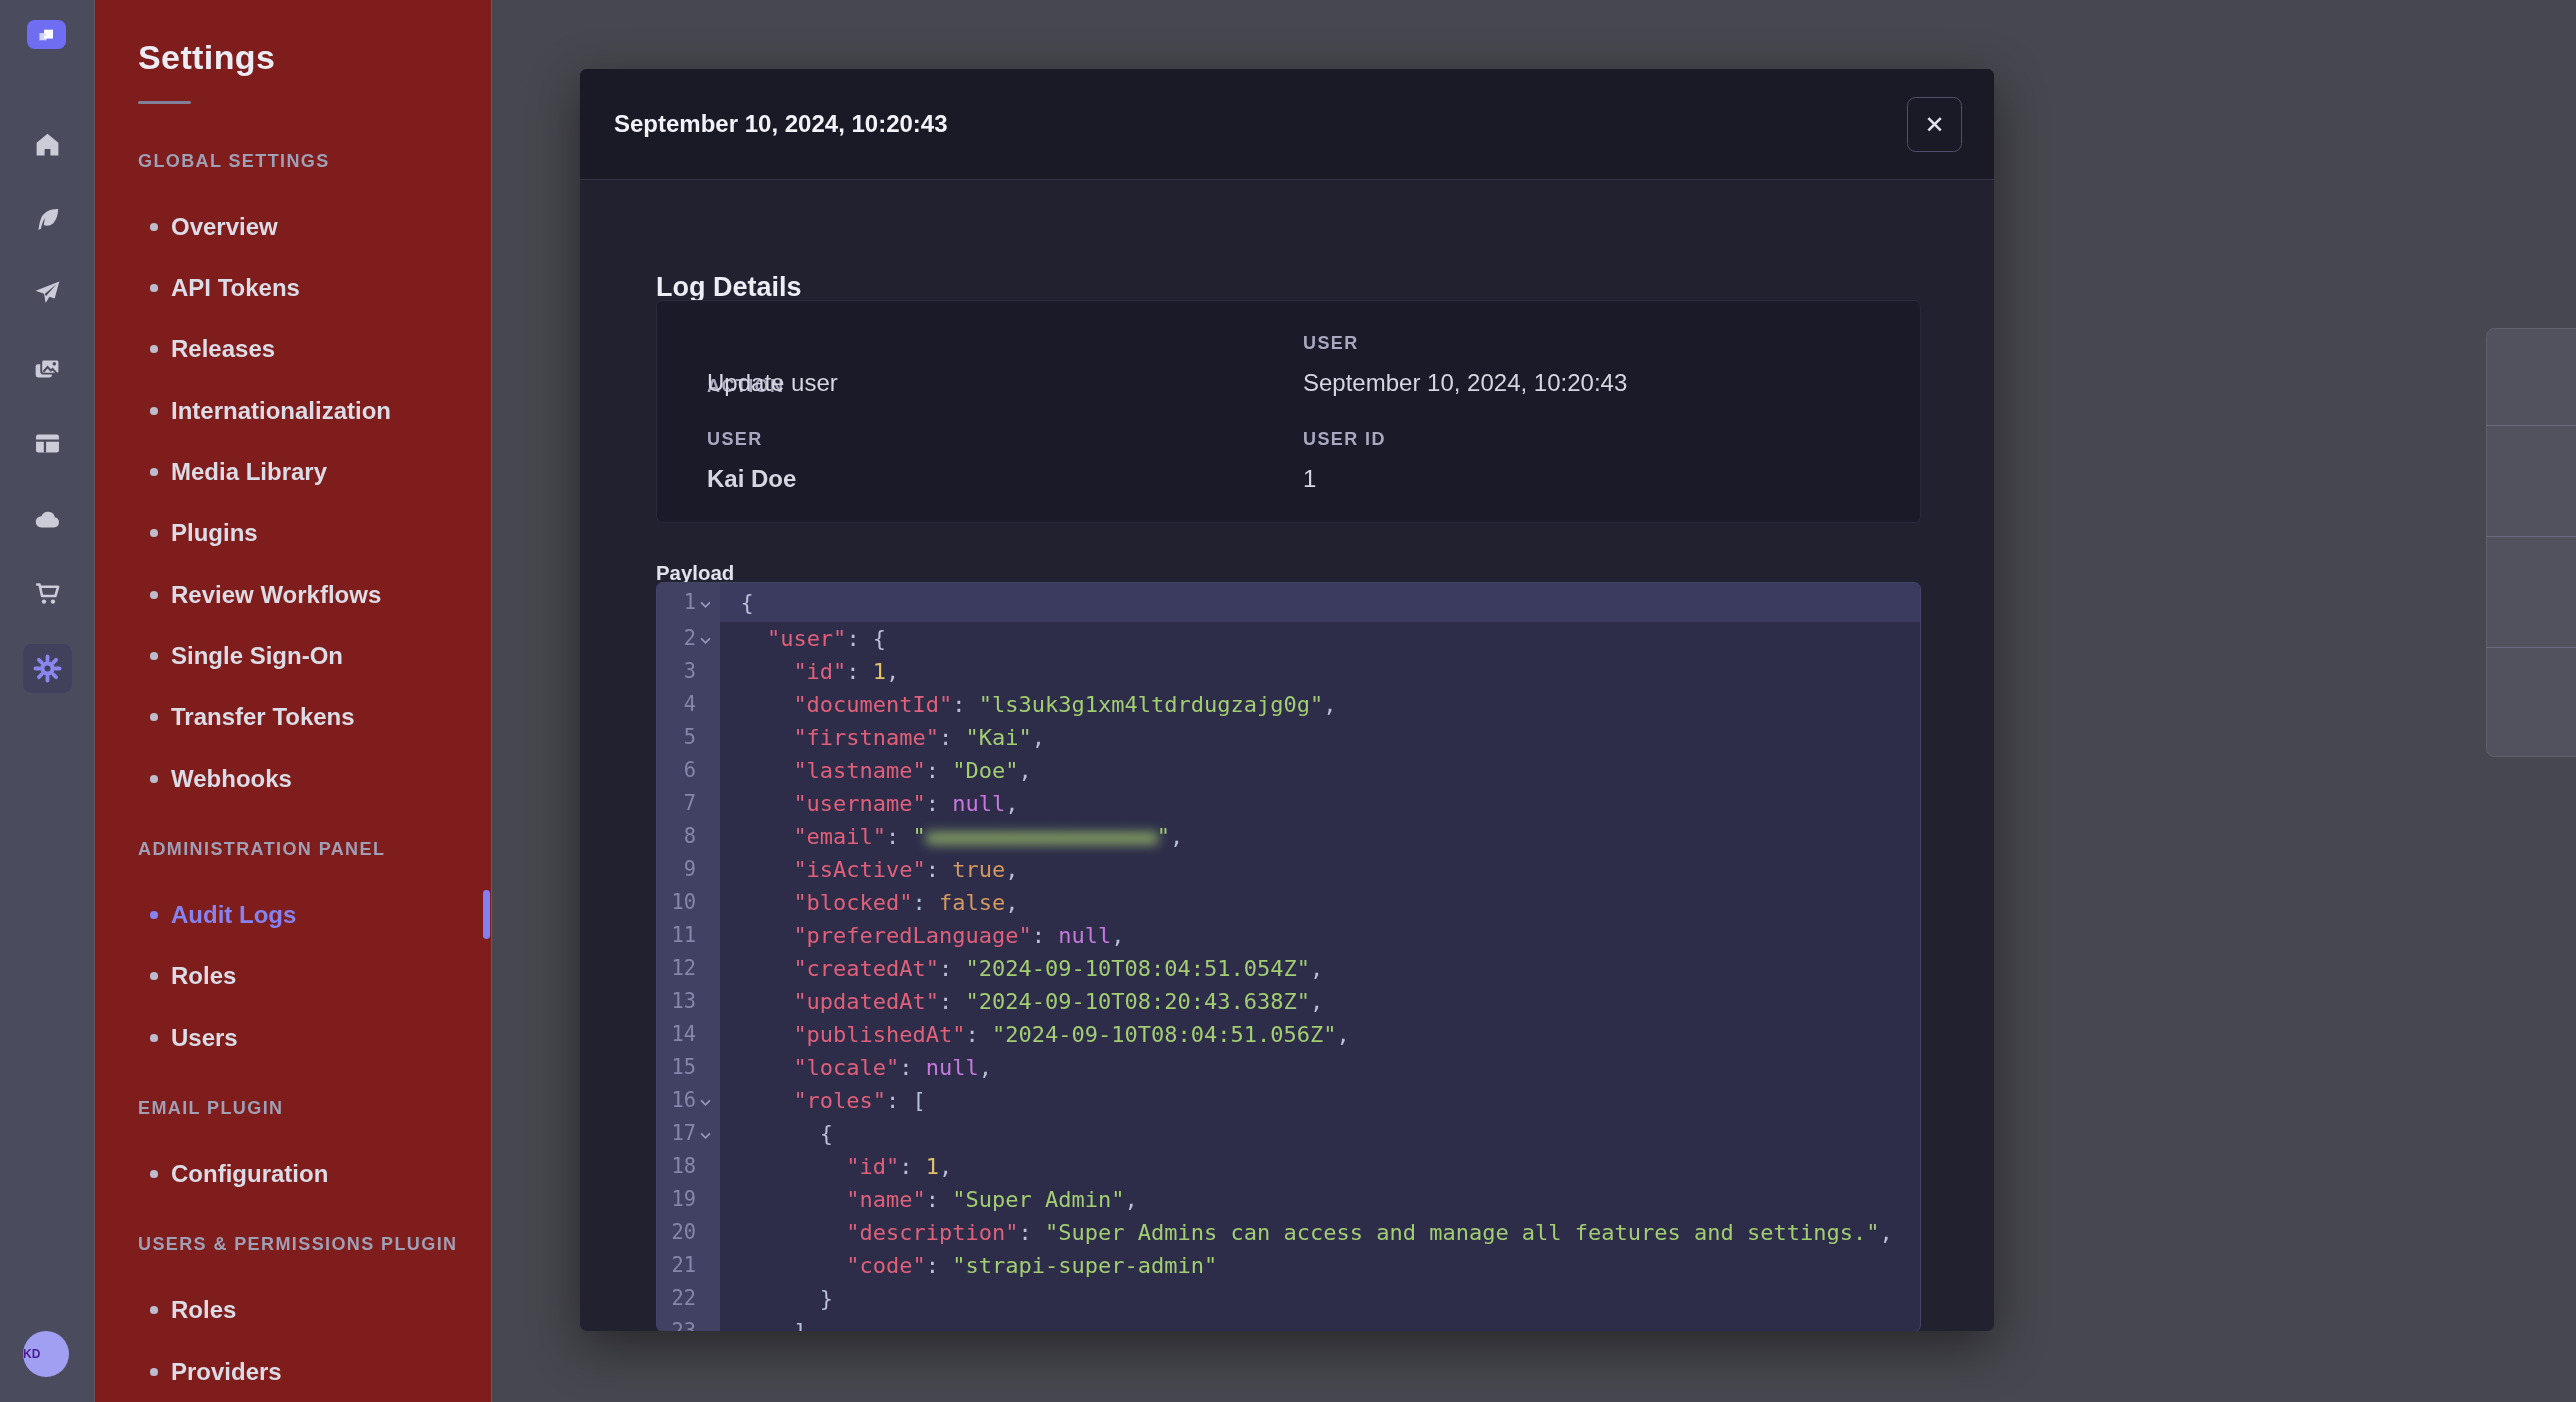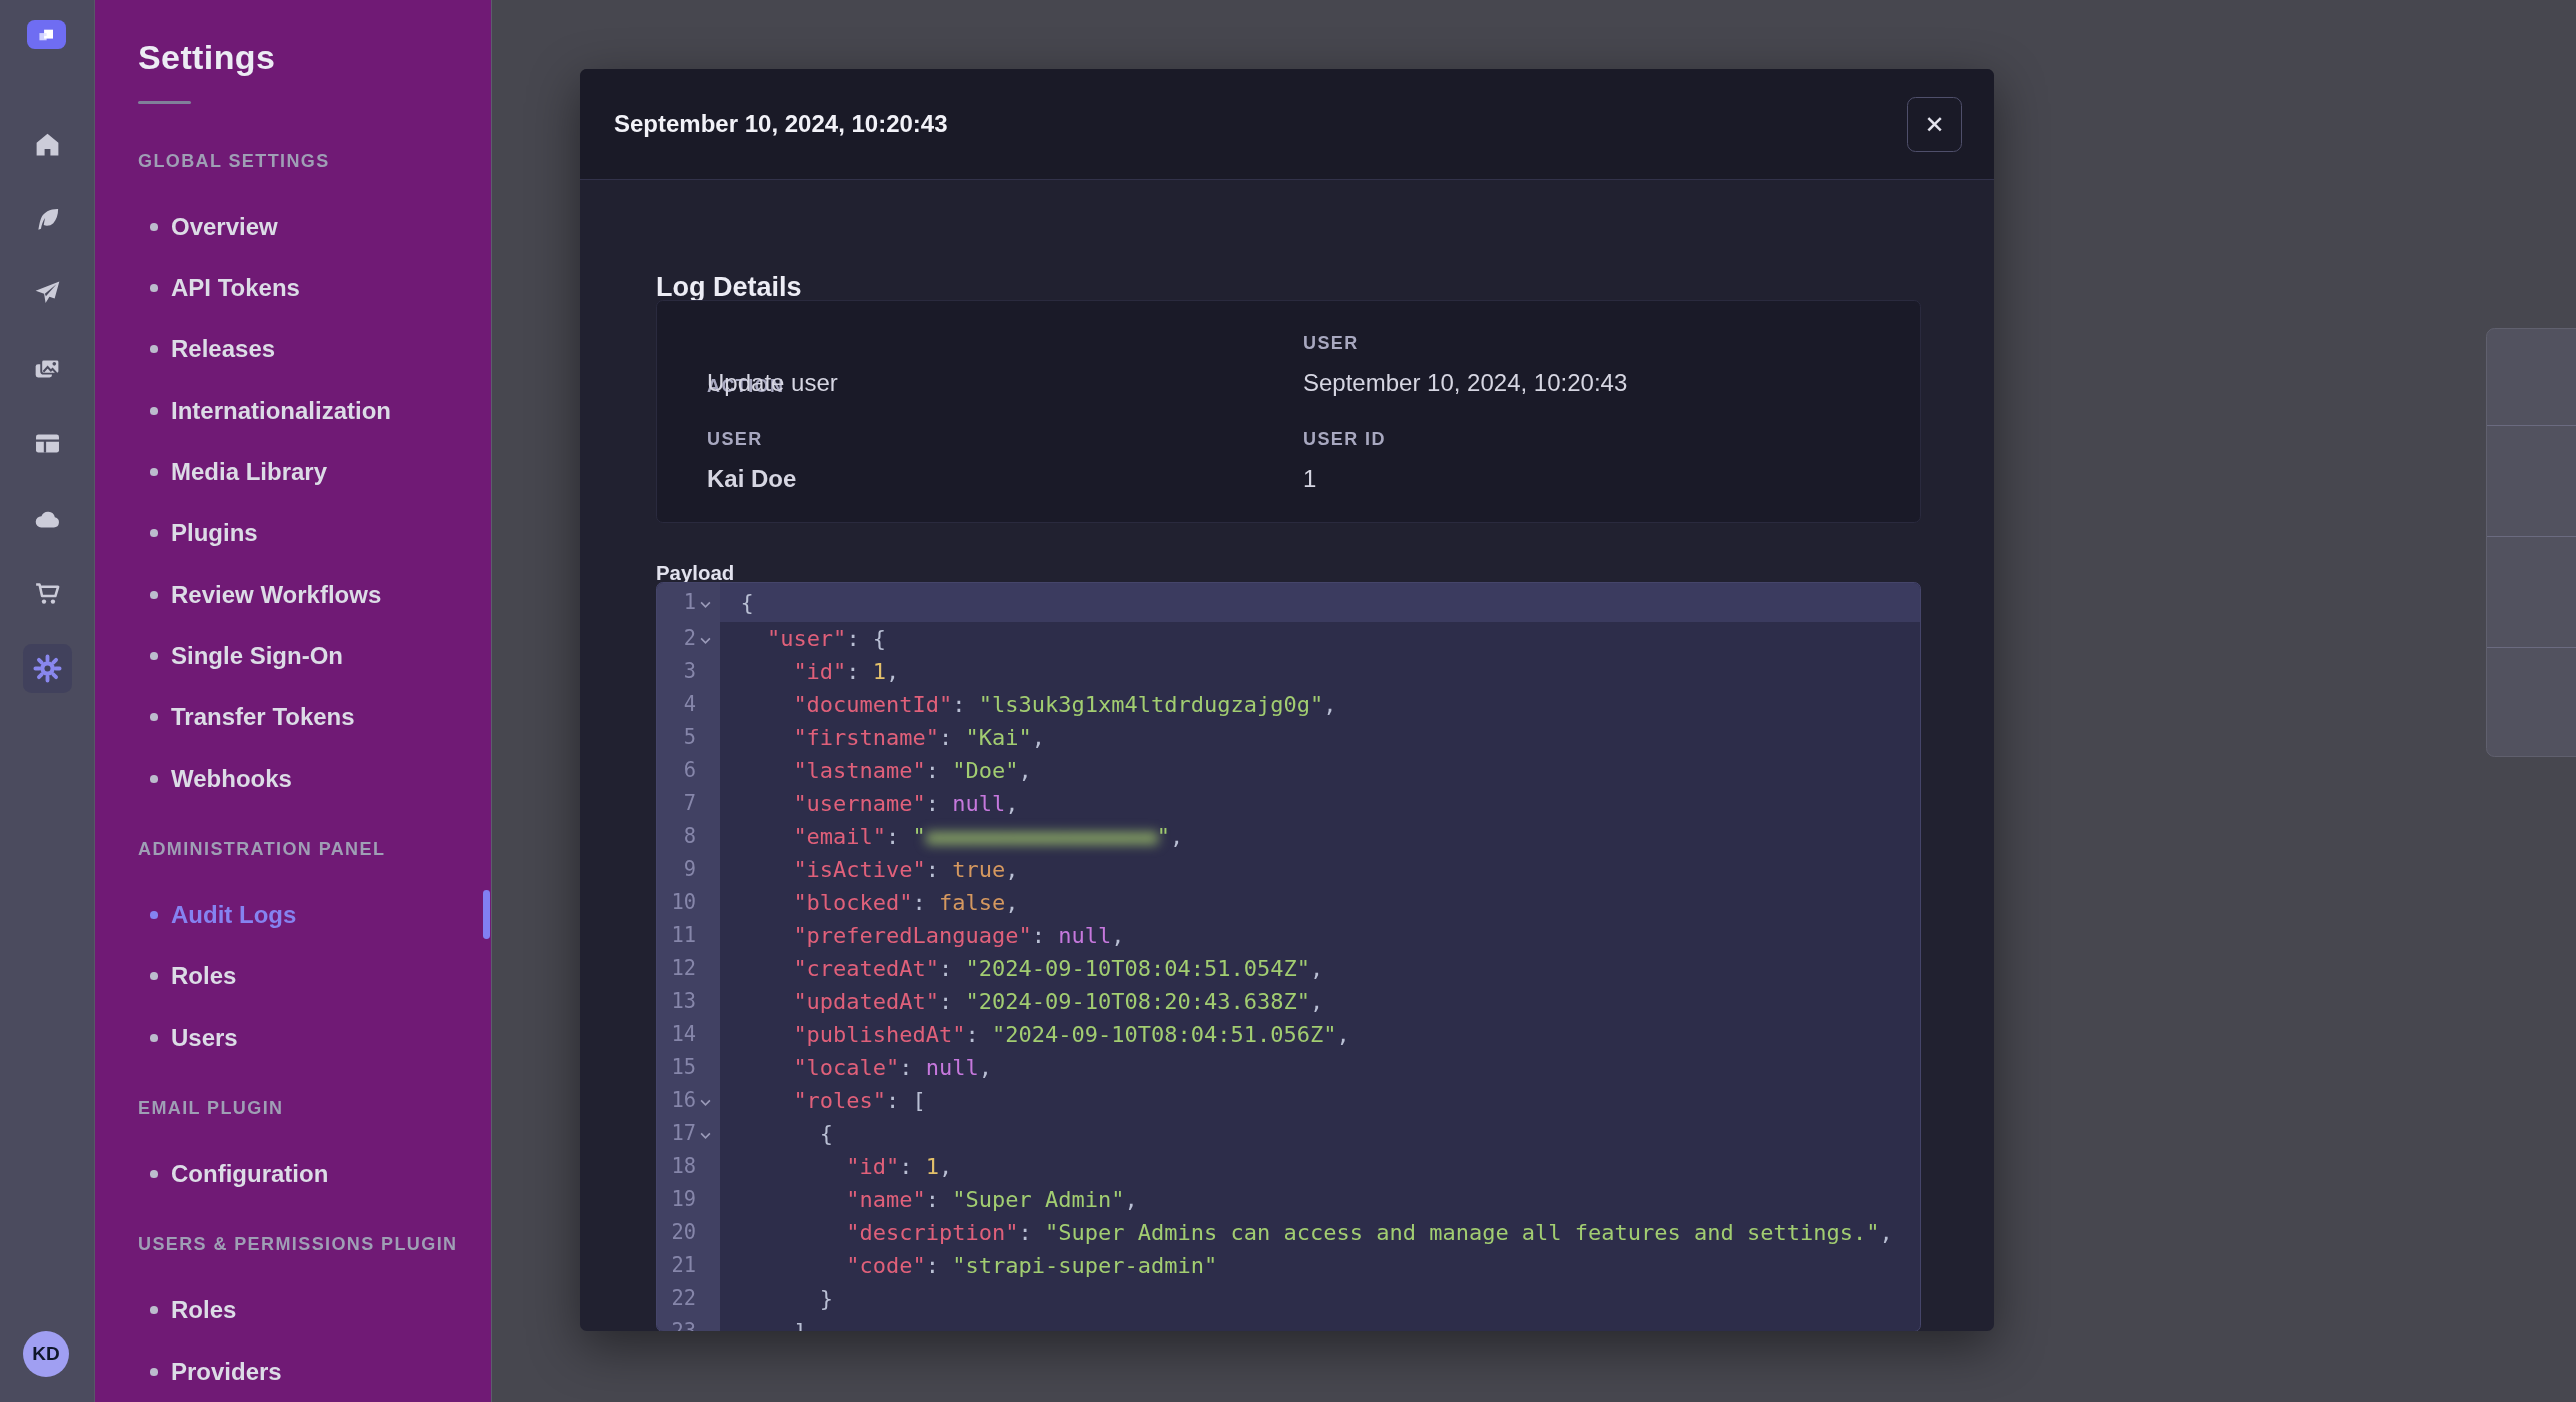--- a/index.html
+++ b/index.html
@@ -9,24 +9,24 @@
   
   .rail{position:absolute;left:0;top:0;width:94px;height:1402px;background:#4b4b5e;border-right:0.9px solid #585867;}
   .logo-tile{position:absolute;left:27px;top:20.4px;width:39px;height:29px;border-radius:7.7px;background:#6f6df2;
              display:flex;align-items:center;justify-content:center;}
   .rail-btn{position:absolute;left:31.5px;width:31px;height:31px;color:#ccccd9;display:flex;align-items:center;justify-content:center;}
   .rail-btn svg{width:29px;height:29px;}
   .gear-tile{position:absolute;left:23px;top:644px;width:49px;height:49px;border-radius:8.5px;background:#41415c;
              display:flex;align-items:center;justify-content:center;color:#8987ee;}
   .gear-tile svg{width:29px;height:29px;}
   .avatar{position:absolute;left:23px;top:1331px;width:46px;height:46px;border-radius:50%;background:#a09ff2;
-          display:flex;align-items:center;justify-content:center;font-weight:bold;font-size:19px;color:#0f172a;}
+          display:flex;align-items:center;font-weight:bold;font-size:12px;color:#4c1d95;}
 
   
-  .panel{position:absolute;left:95px;top:0;width:396px;height:1402px;background:#701a75;border-right:0.9px solid #5d5d6d;}
+  .panel{position:absolute;left:95px;top:0;width:396px;height:1402px;background:#7f1d1d;border-right:0.9px solid #5d5d6d;}
   .panel-title{position:absolute;left:43px;top:38px;font-size:34px;font-weight:bold;color:#ececf4;letter-spacing:0.4px;}
   .panel-divider{position:absolute;left:43px;top:101px;width:53px;height:2.6px;background:#80809a;border-radius:1.7px;}
   .nav-section-header{position:absolute;left:43px;font-size:18px;font-weight:bold;letter-spacing:1.4px;color:#9f9fb5;}
   .nav-item{position:absolute;left:0;width:396px;height:48px;display:flex;align-items:center;cursor:pointer;}
   .nav-bullet{position:absolute;left:55px;width:7.7px;height:7.7px;border-radius:50%;background:#bcbccd;}
   .nav-label{position:absolute;left:76px;font-size:24px;color:#dcdce6;font-weight:bold;}
   .nav-item.active .nav-bullet{background:#8583f0;}
   .nav-item.active .nav-label{color:#8583f0;}
   .active-indicator{position:absolute;left:388px;width:6.8px;height:49px;border-radius:3.4px;background:#817ff2;}
 

